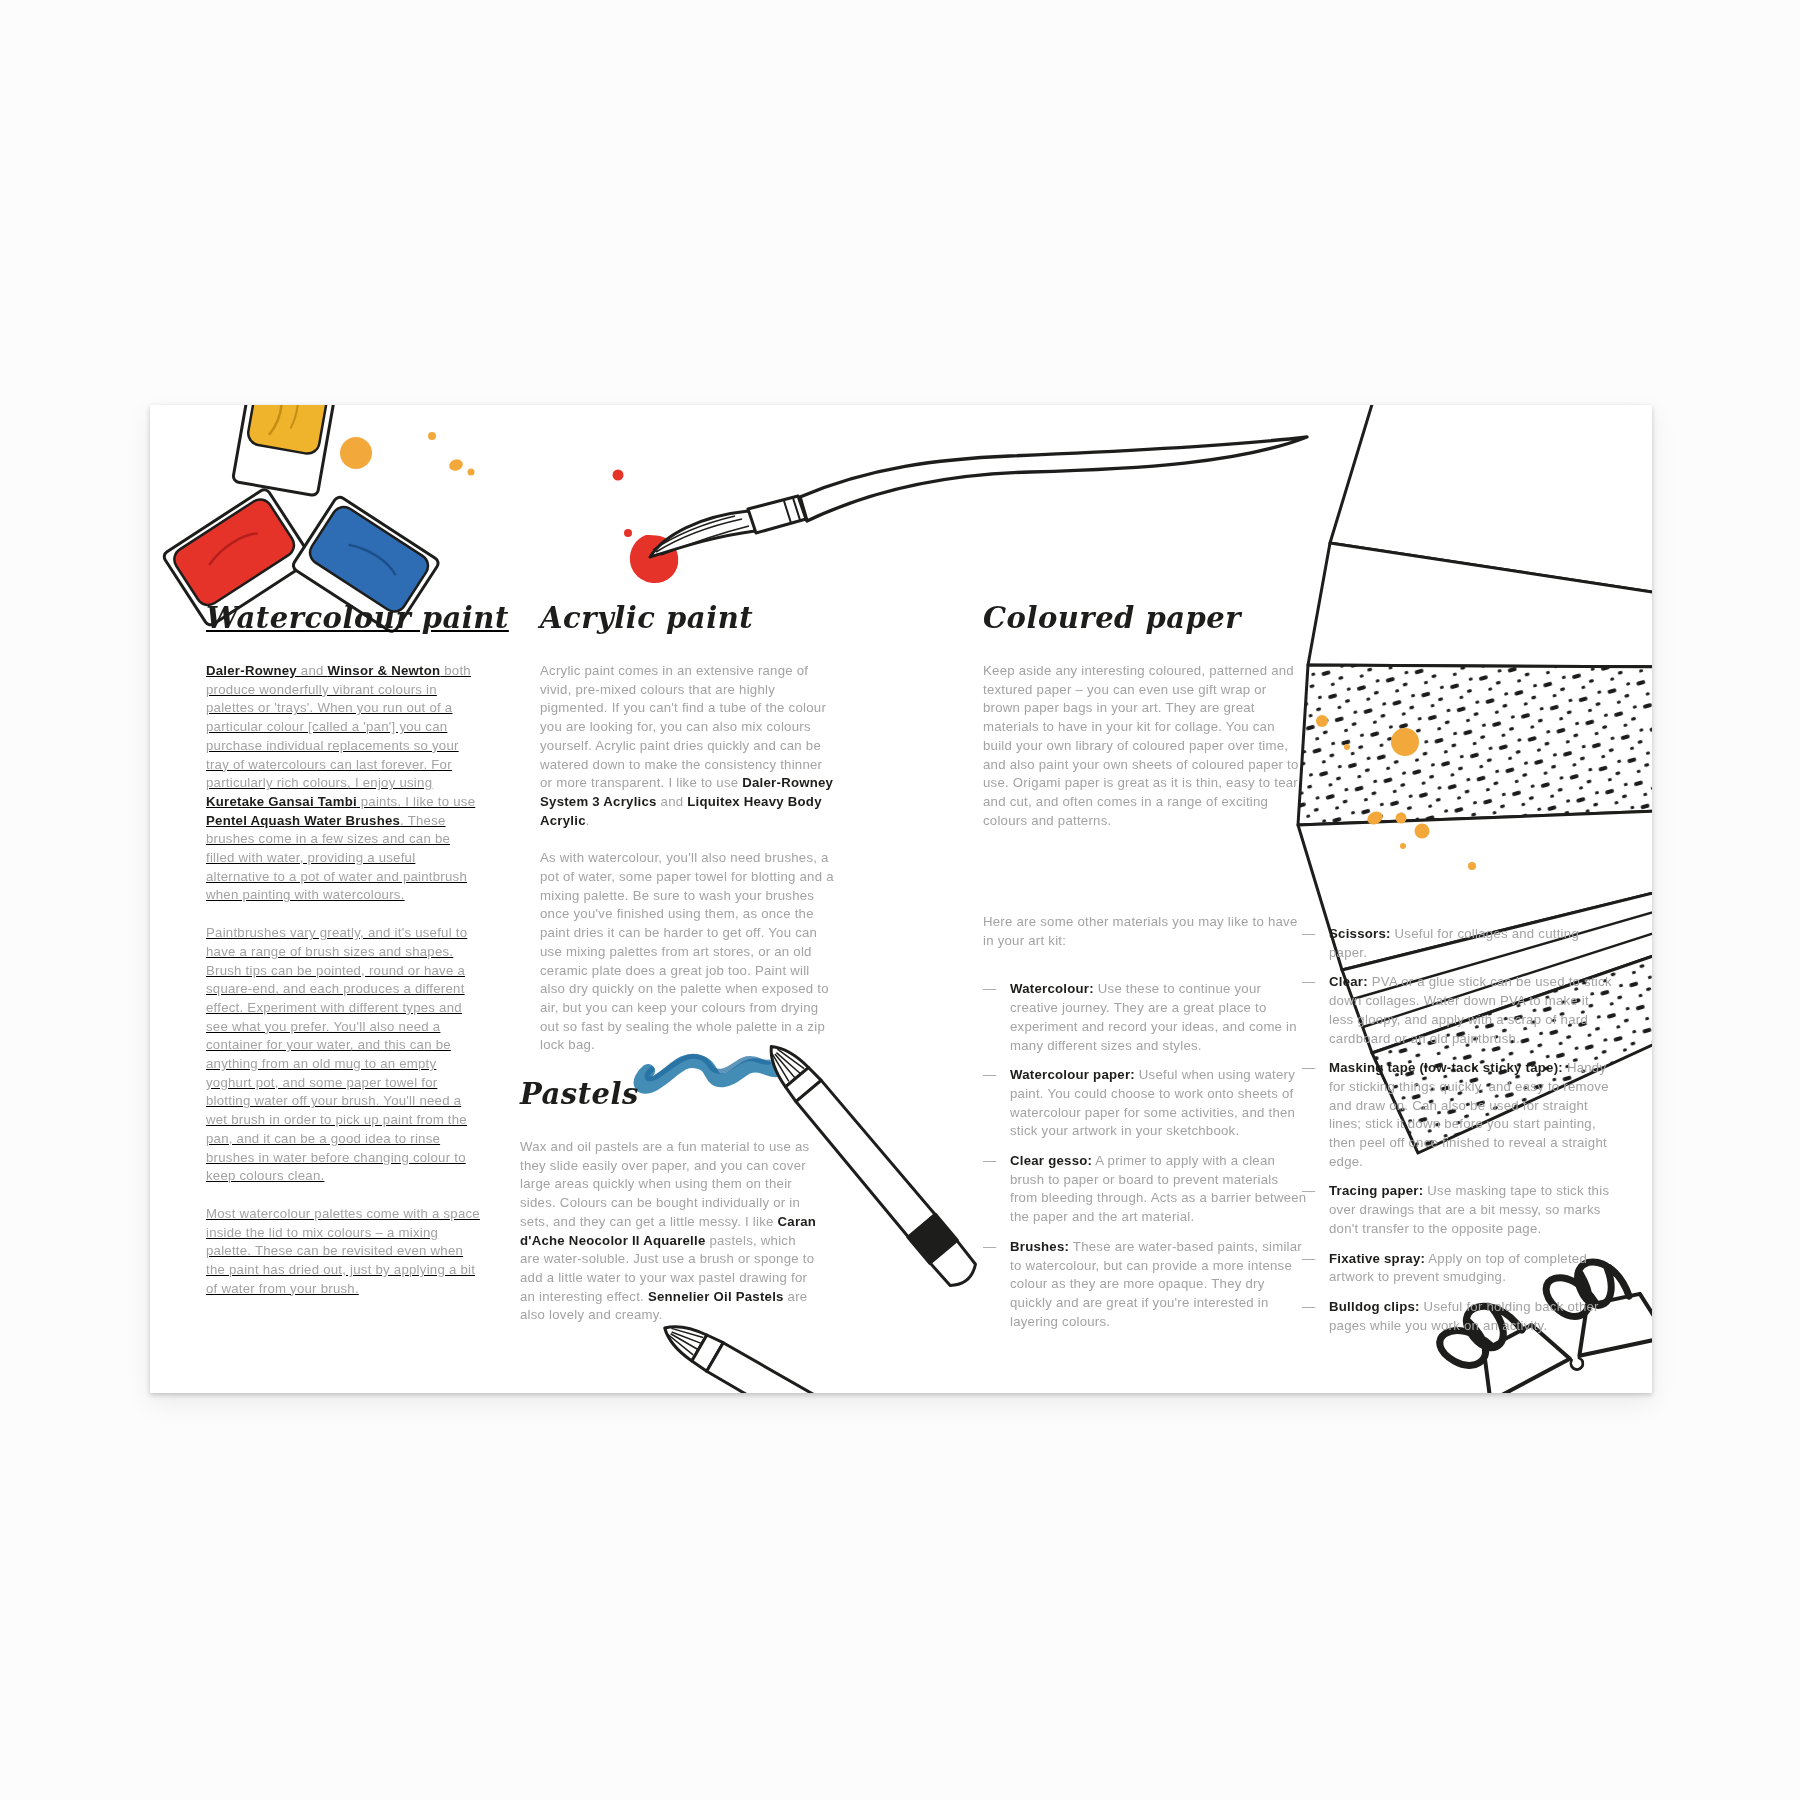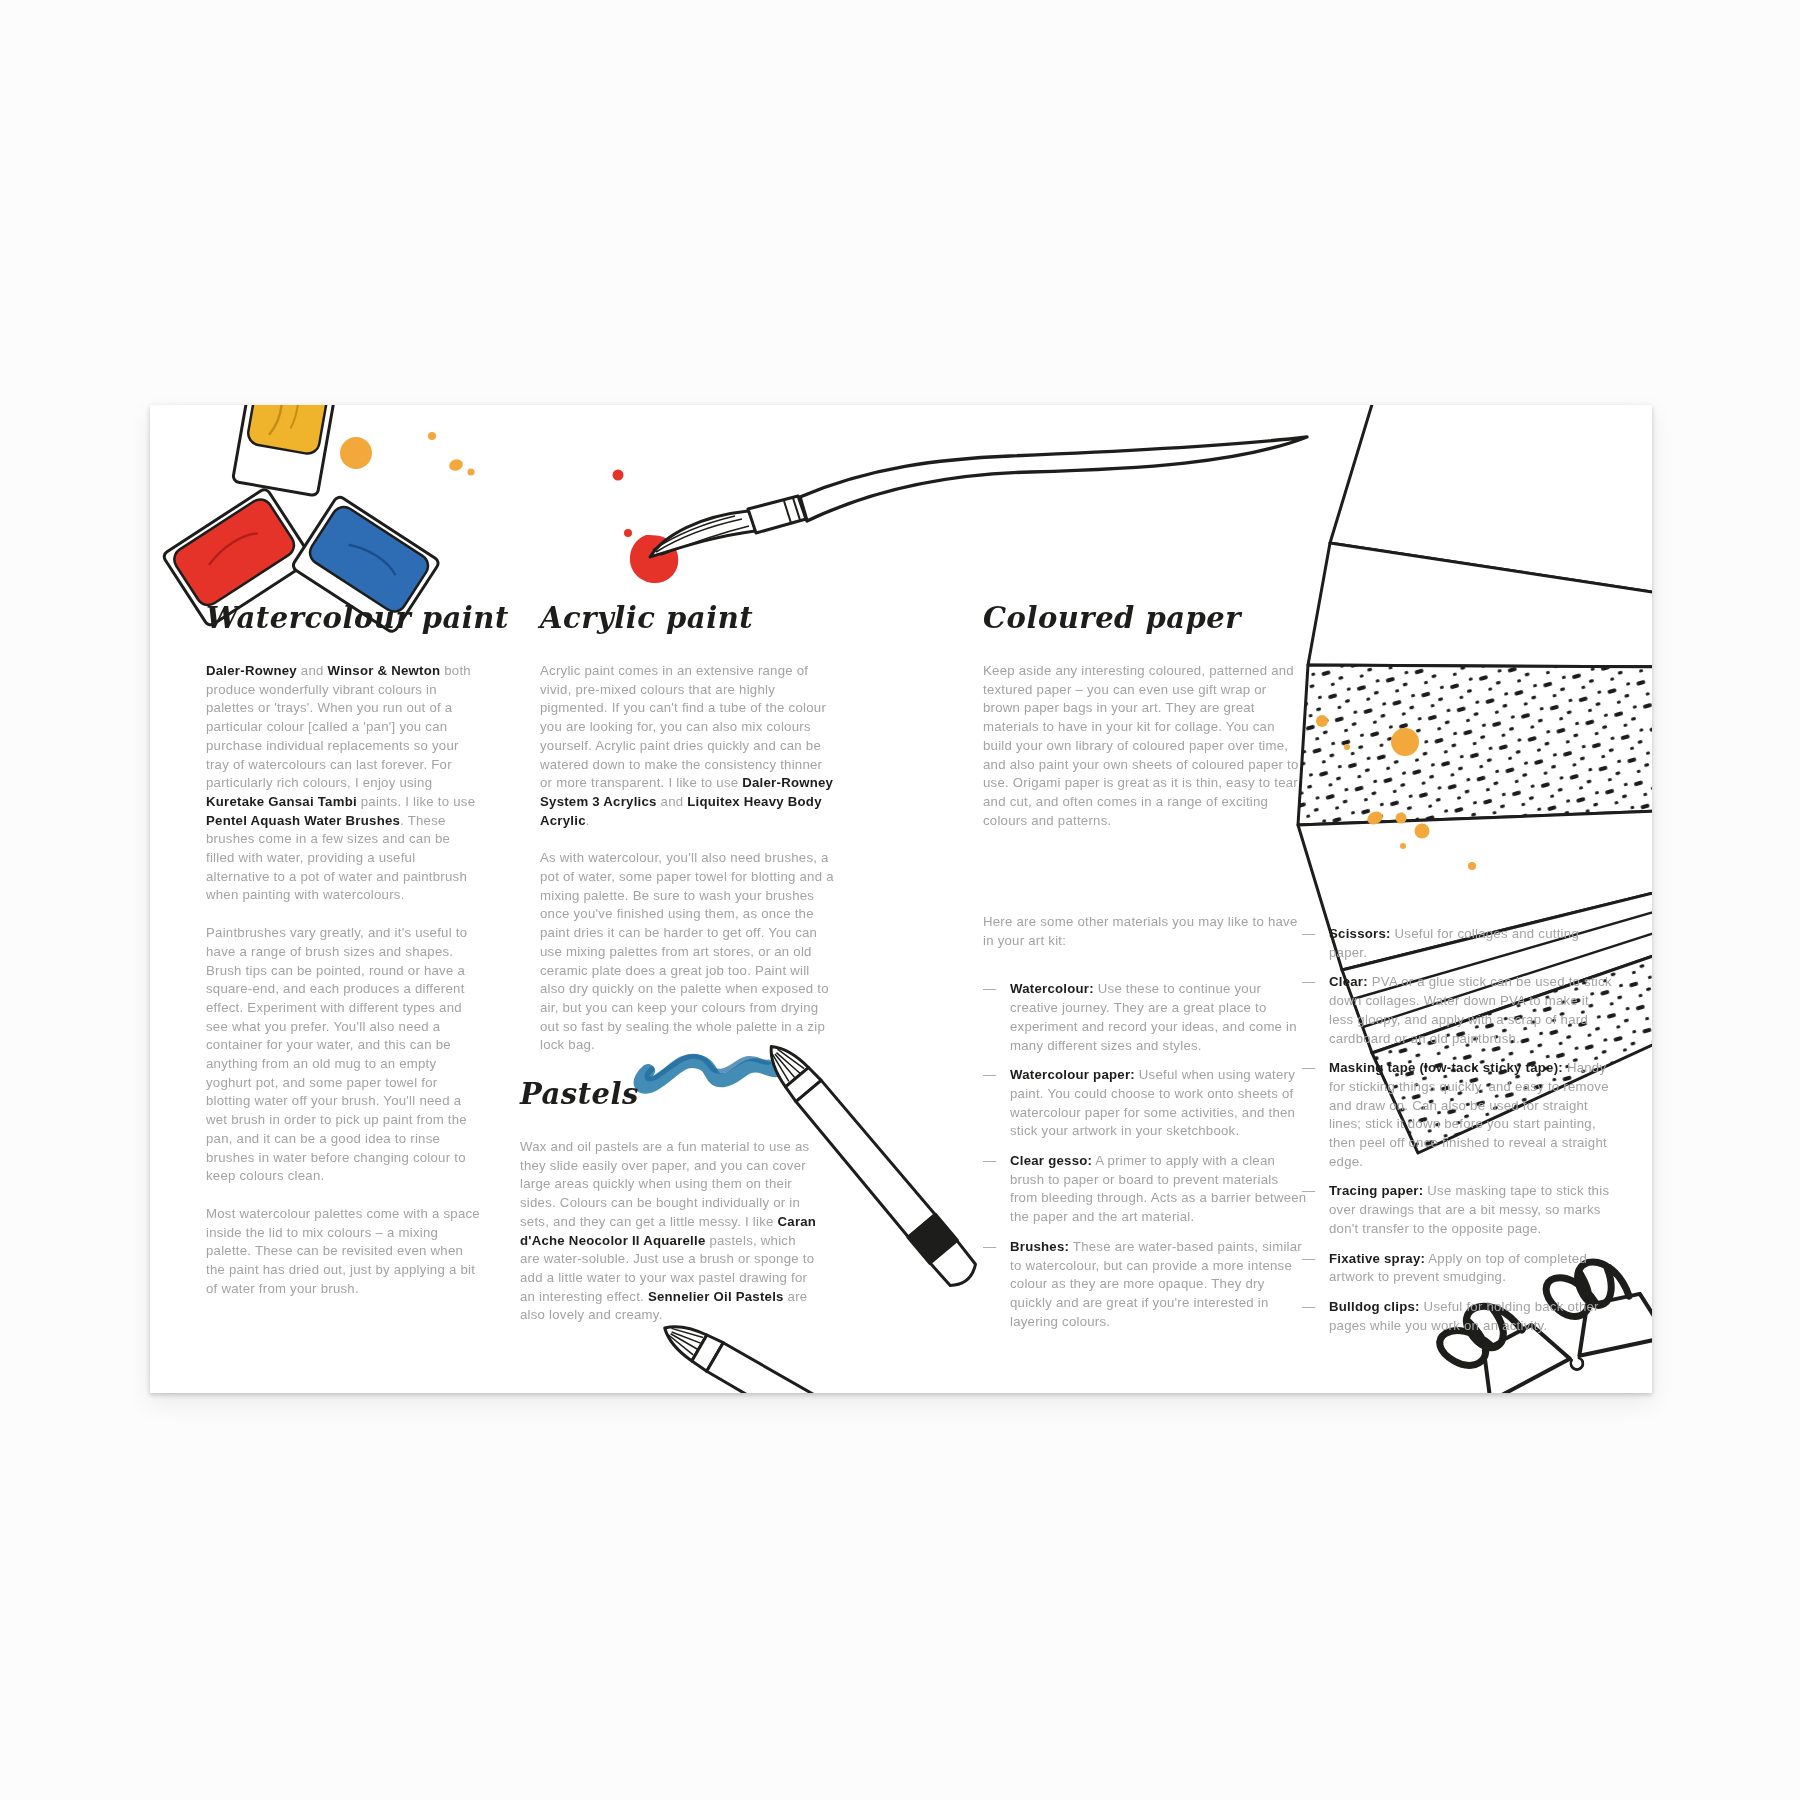--- a/index.html
+++ b/index.html
@@ -30,21 +30,21 @@
   .intro{
     font-size:13.2px;line-height:18.7px;color:var(--body,#a3a3a4);
     letter-spacing:.25px;margin:0 0 30px 0;
   }
   .li-row{
     display:flex;margin-bottom:11px;font-size:13.2px;line-height:18.7px;
     color:var(--body,#a3a3a4);letter-spacing:.25px;
   }
   .li-dash{width:27px;flex:none;}
   .li-body{flex:1;}
-  #sec-watercolour{left:56px;top:196px;width:276px;}
+  #sec-watercolour{left:56px;top:196px;width:276px;text-decoration:underline;}
   #sec-acrylic{left:390px;top:196px;width:298px;}
   #sec-pastels{left:370px;top:672px;width:298px;}
   #sec-coloured{left:833px;top:196px;width:317px;}
   #sec-materials{left:833px;top:508px;width:324px;}
   #sec-list-b{left:1152px;top:520px;width:314px;}
 </style>
 </head>
 <body>
 
 <div class="page">

